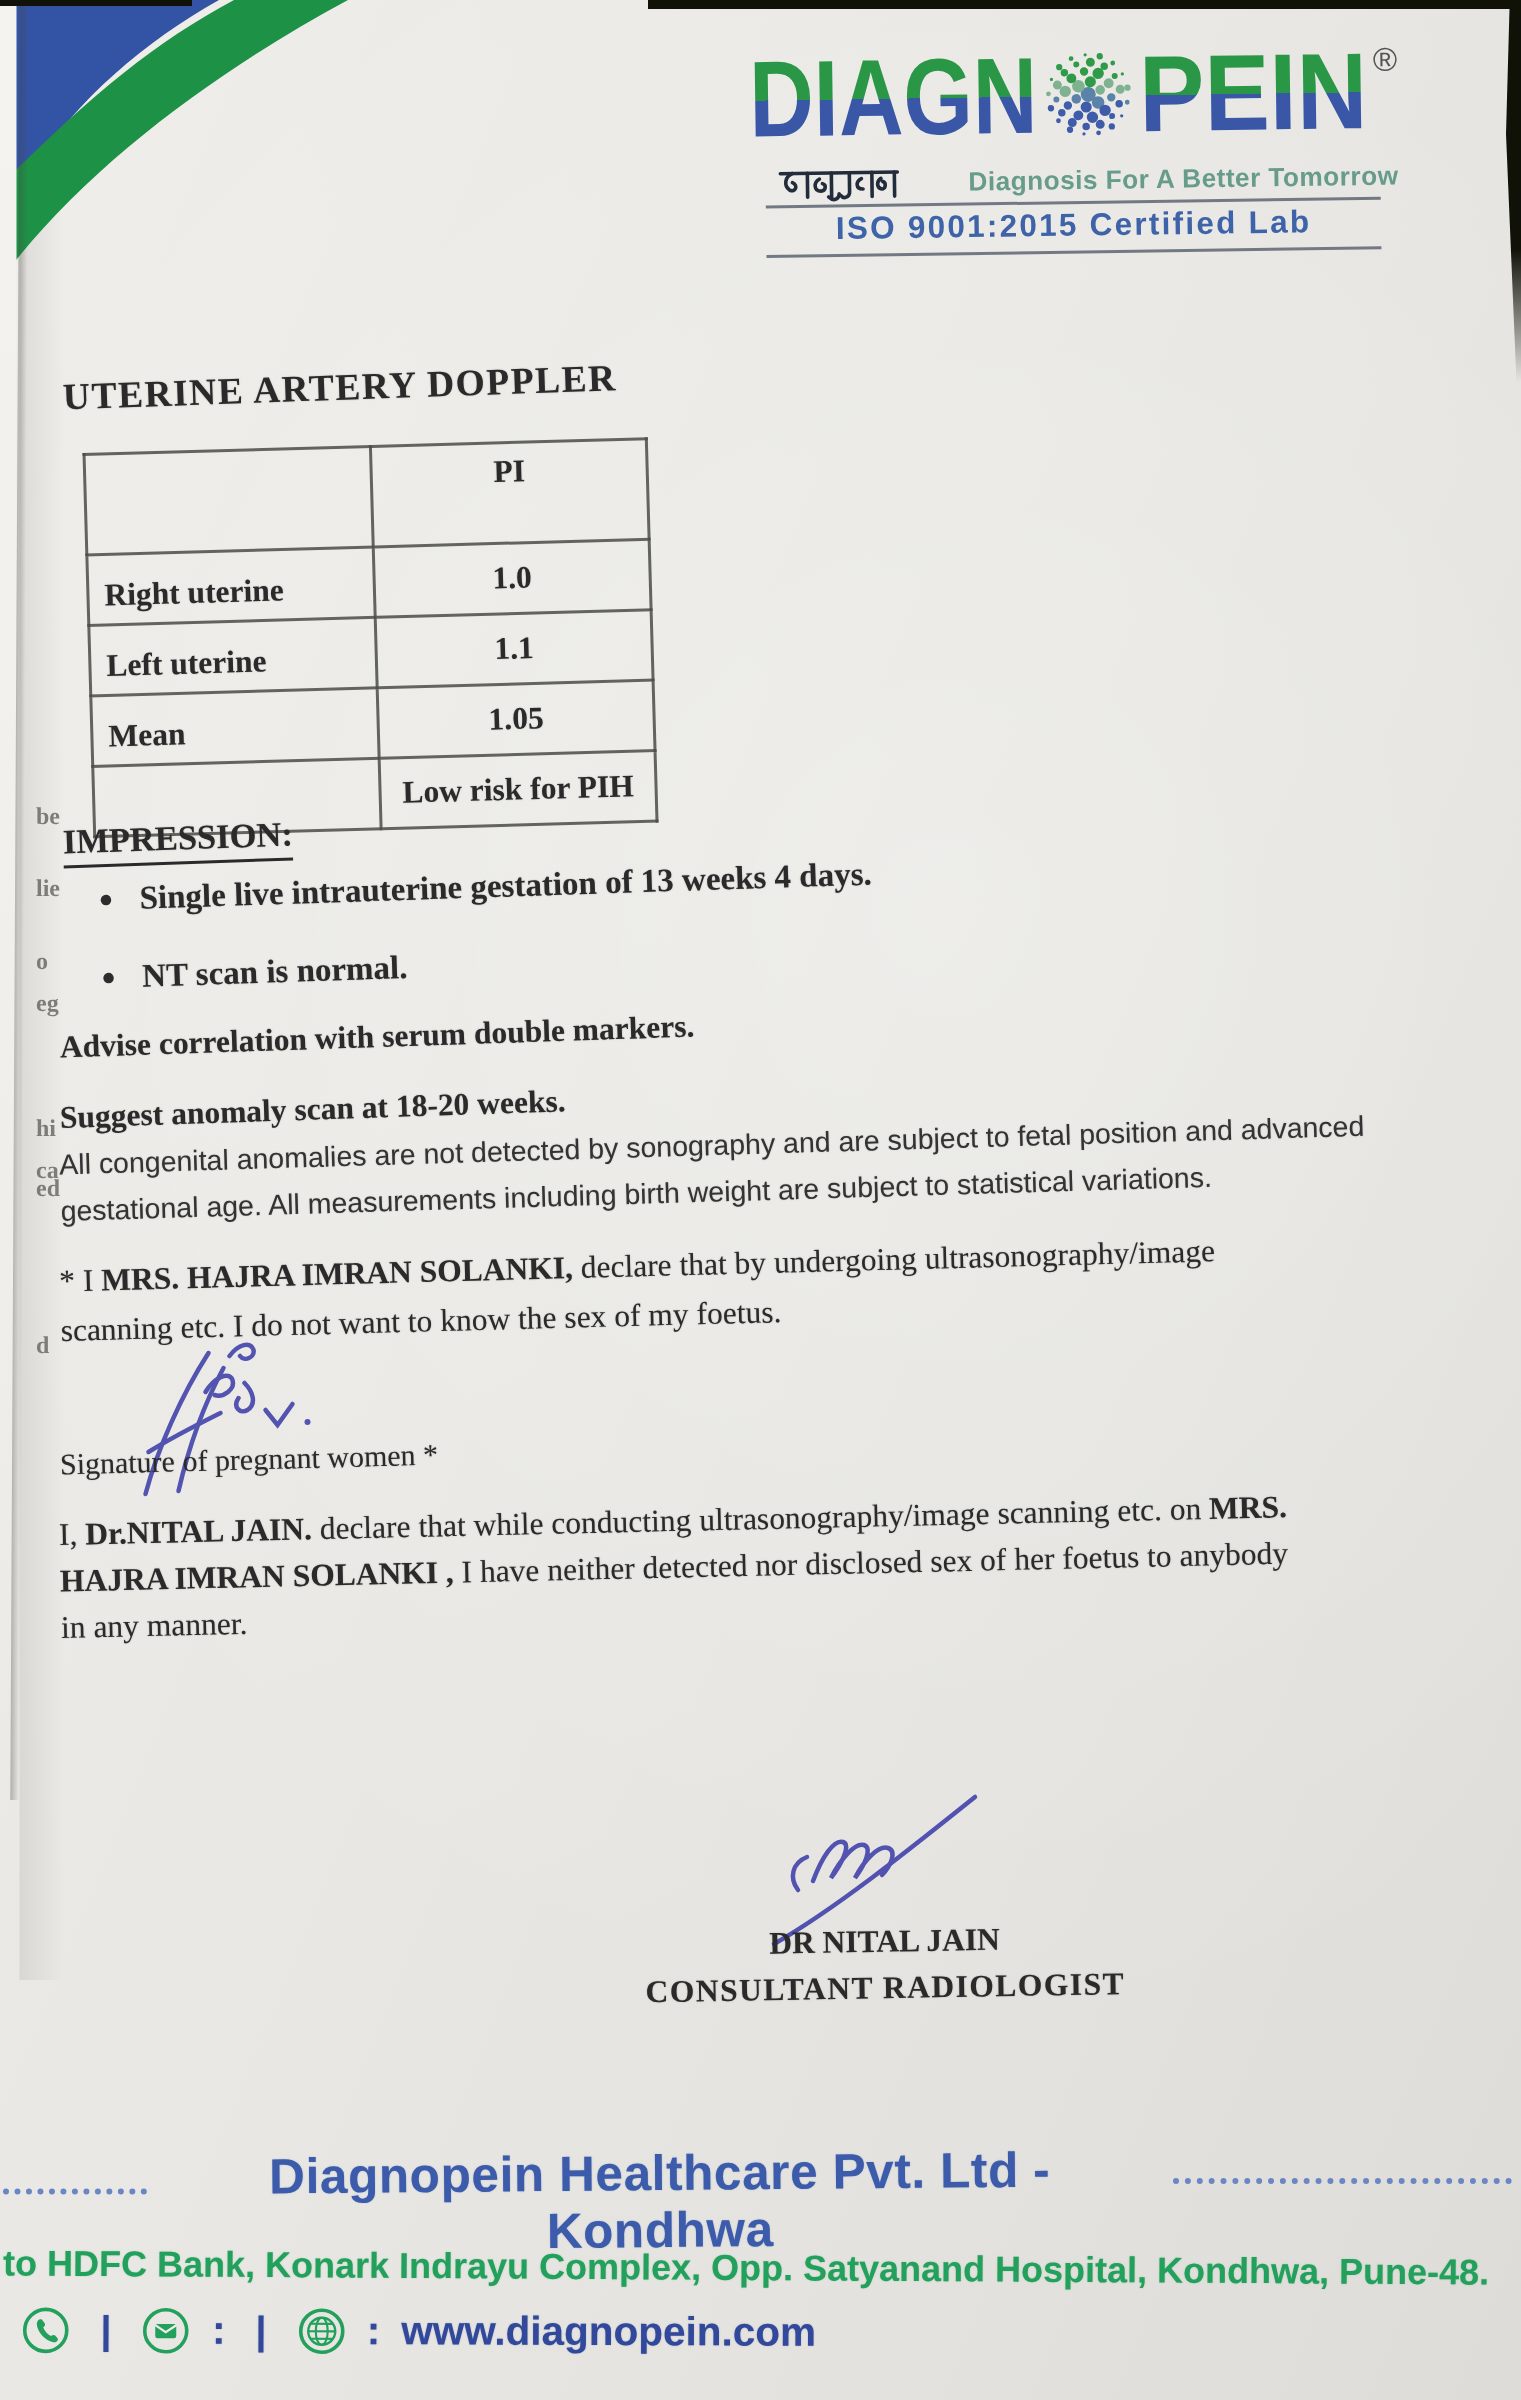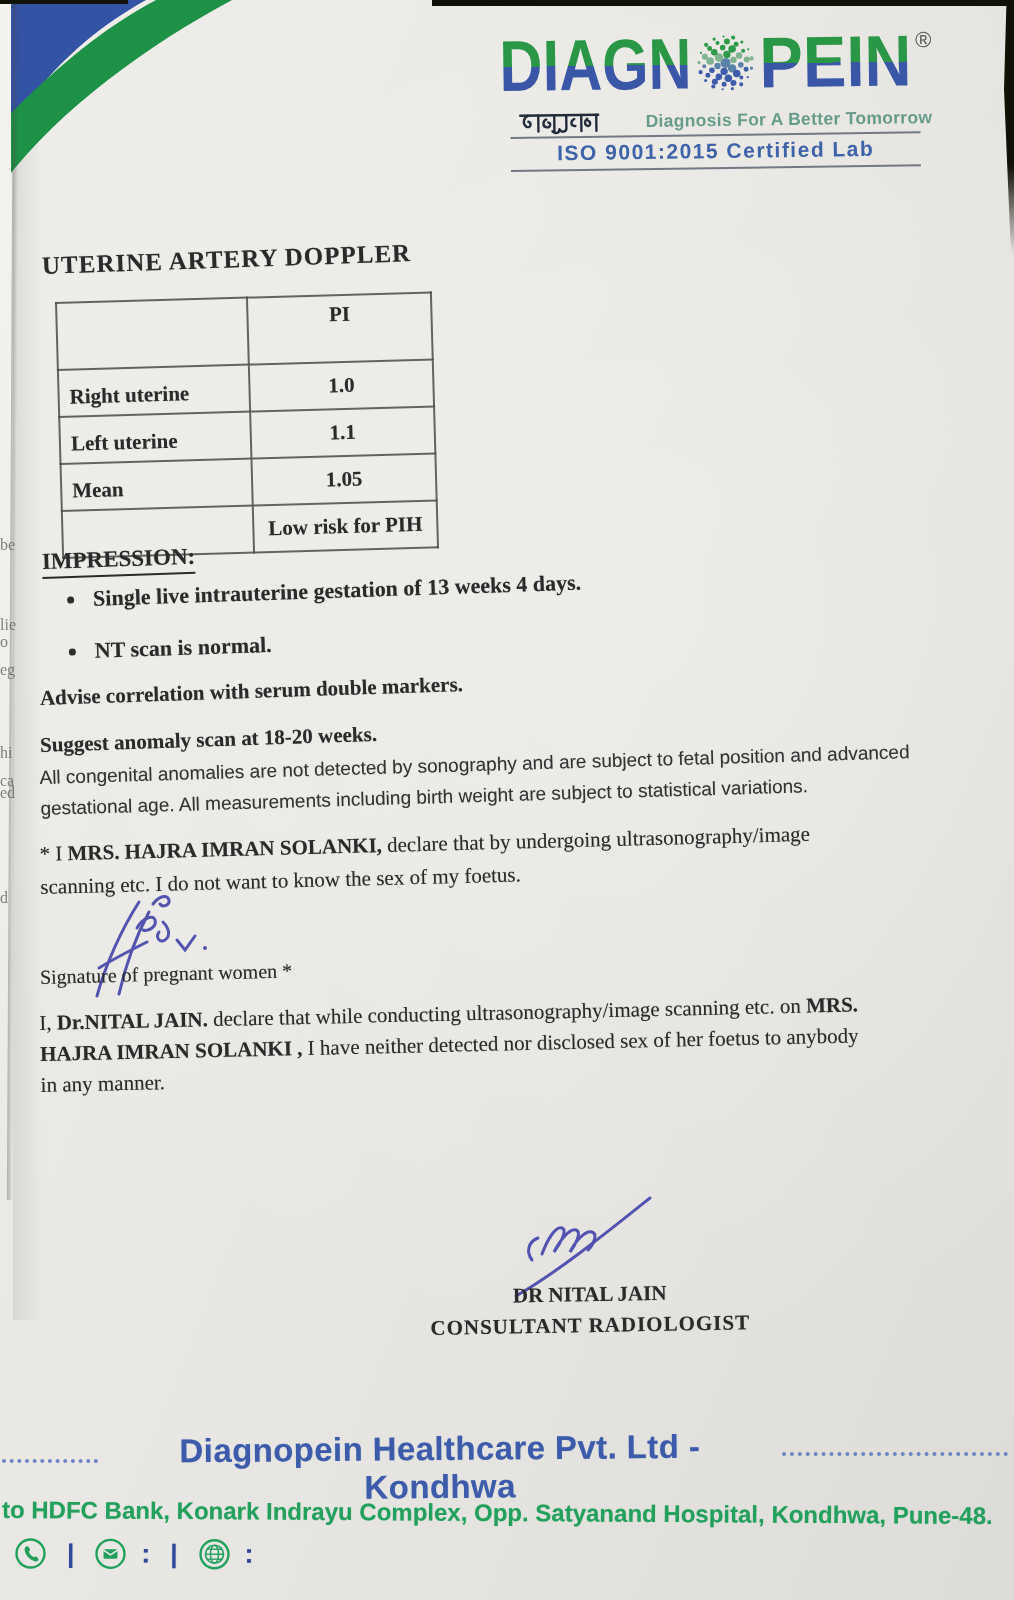--- a/index.html
+++ b/index.html
@@ -21,22 +21,22 @@
   .edge-top-b{position:absolute;left:432px;right:0;top:0;height:6px;background:#101208;}
   .edge-right{position:absolute;right:0;top:0;width:10px;height:255px;
     background:linear-gradient(180deg,#101208 0%,#101208 65%,rgba(16,18,8,0) 100%);
     clip-path:polygon(25% 0,100% 0,100% 100%,70% 100%,0 35%);}
   .underlay{position:absolute;left:0;top:0;width:11px;height:1180px;
     background:linear-gradient(180deg,#f4f3f0 0%,#efeeeb 70%,rgba(239,238,235,0) 100%);}
   .edge-shadow{position:absolute;left:10px;top:0;width:6px;height:1200px;
     background:linear-gradient(90deg,rgba(70,70,64,.35),rgba(70,70,64,0));
     transform:rotate(.3deg);}
 
-  .frag{position:absolute;left:0;width:20px;color:#5a5a56;font-size:16px;font-weight:normal;
-    font-family:"Liberation Serif",serif;opacity:.75;}
+  .frag{position:absolute;left:0;width:20px;color:#5a5a56;font-size:16px;font-weight:bold;
+    font-family:"Liberation Serif",serif;opacity:.75;padding-left:24px;}
 
   
   .hdr{position:absolute;left:500px;top:28px;width:440px;transform:rotate(-.8deg);
     font-family:"Liberation Sans",sans-serif;}
   .brandsvg{display:block;}
   .hdr-row2{position:relative;height:28px;margin-top:2px;}
   .hindi{position:absolute;left:18px;top:2px;}
   .tagline{position:absolute;right:8px;top:4px;font-size:17.5px;font-weight:bold;
     color:#679c8b;letter-spacing:.3px;}
   .rule{height:2px;background:#5d6572;margin-left:10px;width:410px;opacity:.85;}
@@ -113,21 +113,21 @@
   <path d="M156,0 L232,0 C150,44 60,108 4,182 L4,120 C62,62 104,28 156,0 Z" fill="#1d9146"></path>
 </svg>
 
 <div class="underlay"></div>
 <div class="edge-shadow"></div>
 <div class="edge-top-a"></div>
 <div class="edge-top-b"></div>
 <div class="edge-right"></div>
 
 <span class="frag" style="top:536px">be</span>
-<span class="frag" style="top:616px">lie</span>
+<span class="frag" style="top:584px">lie</span>
 <span class="frag" style="top:633px">o</span>
 <span class="frag" style="top:661px">eg</span>
 <span class="frag" style="top:744px">hi</span>
 <span class="frag" style="top:784px">ed</span>
 <span class="frag" style="top:772px">ca</span>
 <span class="frag" style="top:889px">d</span>
 
 <div class="hdr">
   <svg class="brandsvg" width="440" height="76" viewBox="0 0 440 76">
     <defs>
@@ -309,14 +309,15 @@
     </svg>
     <span>: </span>
     <span class="sep">|</span>
     <svg class="fic" width="33" height="33" viewBox="0 0 33 33">
       <circle cx="16.5" cy="16.5" r="14" fill="none" stroke="#22a05c" stroke-width="2.4"></circle>
       <circle cx="16.5" cy="16.5" r="9" fill="none" stroke="#22a05c" stroke-width="1.6"></circle>
       <ellipse cx="16.5" cy="16.5" rx="4" ry="9" fill="none" stroke="#22a05c" stroke-width="1.4"></ellipse>
       <path d="M7.5,16.5 H25.5 M9,11.5 H24 M9,21.5 H24" stroke="#22a05c" stroke-width="1.4" fill="none"></path>
     </svg>
     <span>: </span>
+      <span>www.diagnopein.com</span>
   </div>
 </div>
 
 </body></html>

